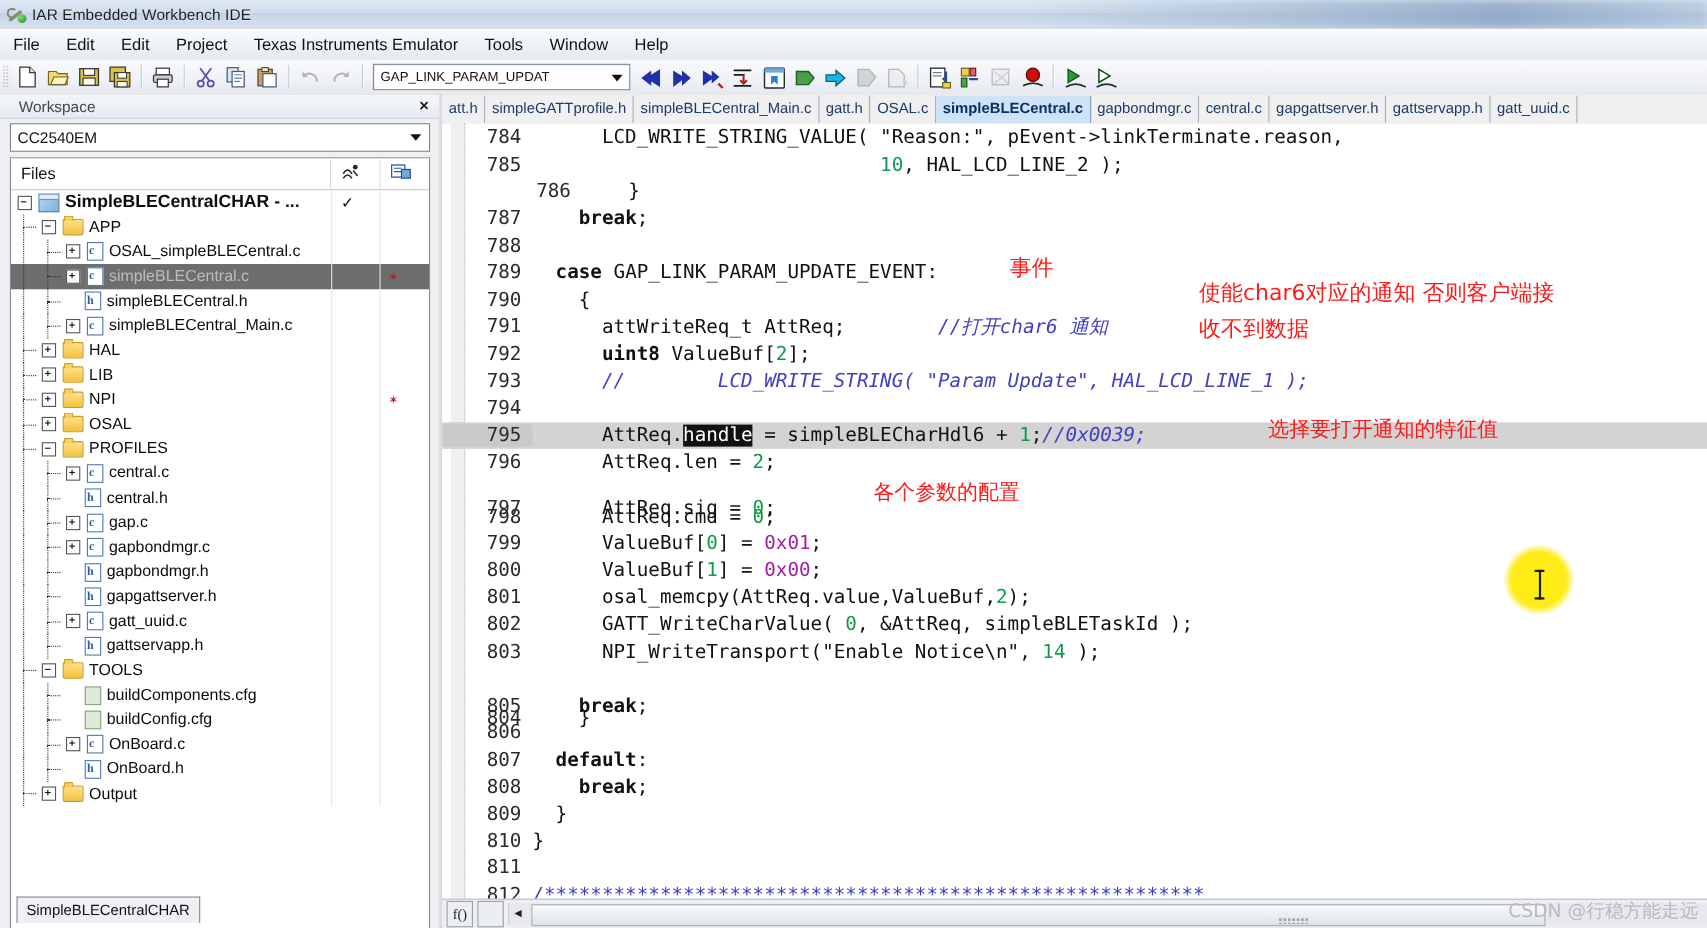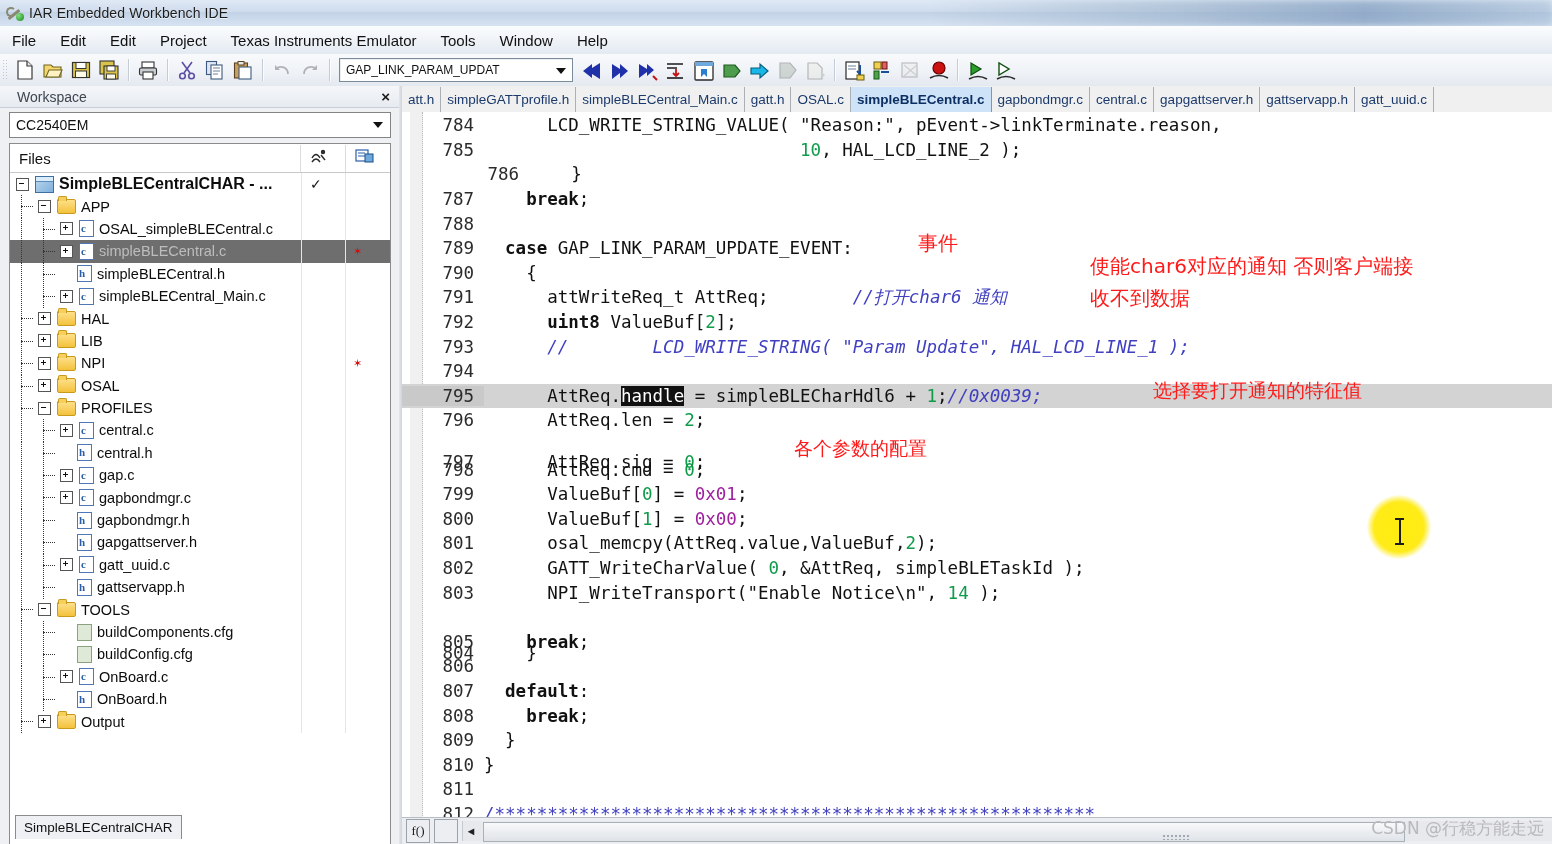--- a/index.html
+++ b/index.html
@@ -193,21 +193,21 @@
   }
 
   
   .editor {
     position: absolute; left: 402px; top: 86px; width: 1150px; height: 758px;
     background: #ffffff;
   }
   .tabstrip {
     position: absolute; left: 0; top: 0; width: 1150px; height: 26px;
     background: #f0f0f0;
-    display: flex; align-items: flex-end;
+    display: flex; align-items: center;
     border-bottom: 1px solid #9aa4ae;
   }
   .etab {
     font-size: 13.5px; color: #1b3a6b; padding: 2px 6px 3px 6px; height: 20px;
     display: flex; align-items: center; border-right: 1px solid #a9b0b8;
     white-space: nowrap; cursor: default;
   }
   .etab.active {
     background: #cfe3f8; font-weight: bold; color: #0c2f63;
     border-right: 1px solid #7f98b5;

